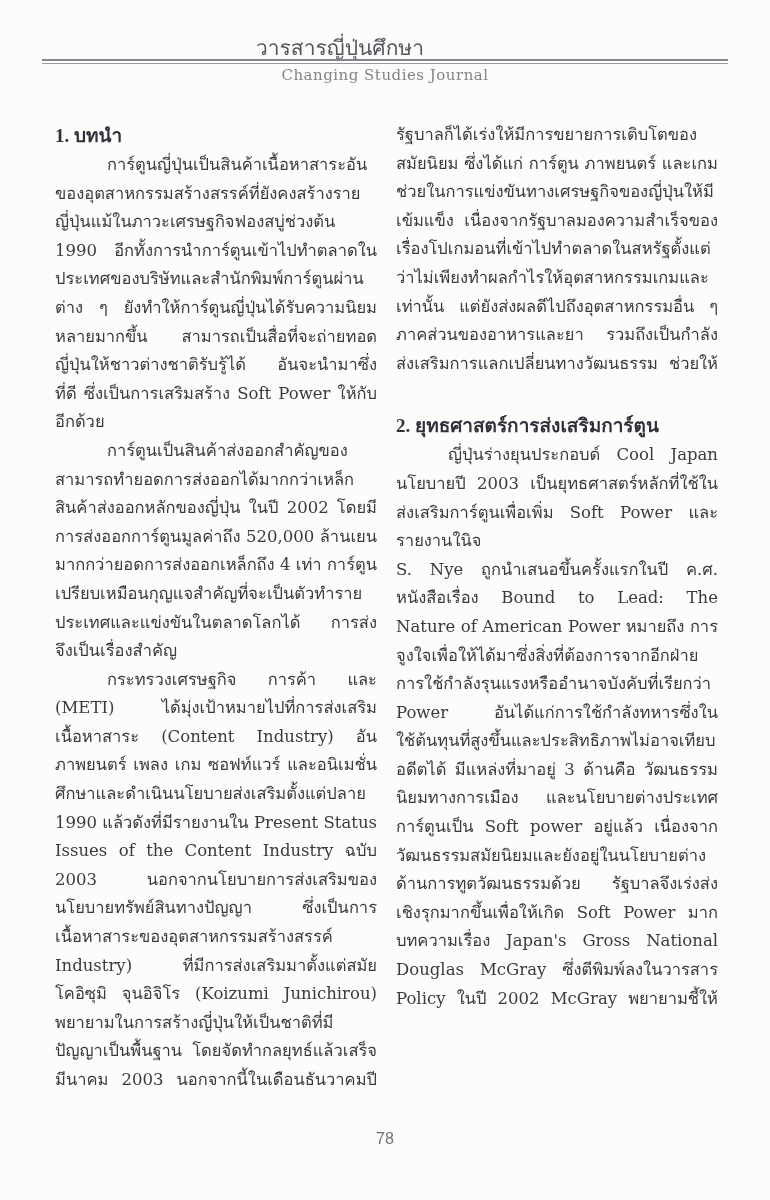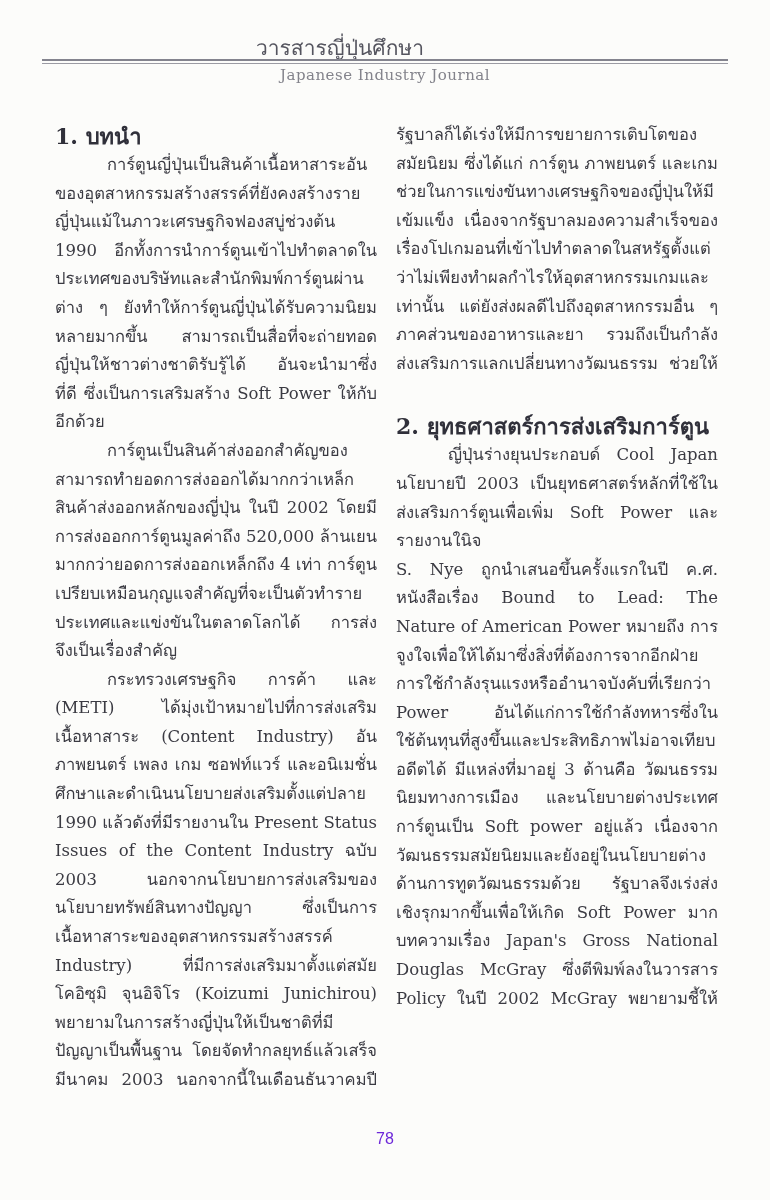--- a/index.html
+++ b/index.html
@@ -29,36 +29,36 @@
   .col-left  { left: 55px; }
   .col-right { left: 396px; }
   .line {
     height: 28.6px; line-height: 28.6px; overflow: hidden;
     font-size: 16.5px; text-align: justify; color: #3a3a42;
   }
   .line.j { text-align-last: justify; }
   .line.i { text-indent: 52px; }
   .heading {
     height: 30px; line-height: 30px; overflow: hidden;
-    font-size: 22px; font-weight: bold; color: #30303a;
+    font-size: 19px; font-weight: bold; color: #30303a; font-family: Liberation Serif, serif;
   }
   .col .heading:not(:first-child) { margin-top: 33px; }
   .page-number {
     position: absolute; top: 1130px; left: 0; width: 770px;
-    text-align: center; font-size: 16px; color: #6d28d9;
+    text-align: center; font-size: 16px; color: #737373;
     font-family: "Liberation Sans", sans-serif;
   }
 </style>
 </head>
 <body>
 
 <div>
   <div class="thai-title">วารสารญี่ปุ่นศึกษา</div>
   <div class="header-rule"></div>
-  <div class="eng-title">Japanese Industry Journal</div>
+  <div class="eng-title">Changing Studies Journal</div>
 
   <div class="col col-left">
       <div class="heading">1. บทนำ</div>
       <div class="line j i">การ์ตูนญี่ปุ่นเป็นสินค้าเนื้อหาสาระอันสำคัญ</div>
       <div class="line j">ของอุตสาหกรรมสร้างสรรค์ที่ยังคงสร้างรายได้ให้กับ</div>
       <div class="line j">ญี่ปุ่นแม้ในภาวะเศรษฐกิจฟองสบู่ช่วงต้นทศวรรษ</div>
       <div class="line j">1990 อีกทั้งการนำการ์ตูนเข้าไปทำตลาดในต่าง</div>
       <div class="line j">ประเทศของบริษัทและสำนักพิมพ์การ์ตูนผ่านช่องทาง</div>
       <div class="line j">ต่าง ๆ ยังทำให้การ์ตูนญี่ปุ่นได้รับความนิยมอย่างแพร่</div>
       <div class="line j">หลายมากขึ้น สามารถเป็นสื่อที่จะถ่ายทอดความเป็น</div>

